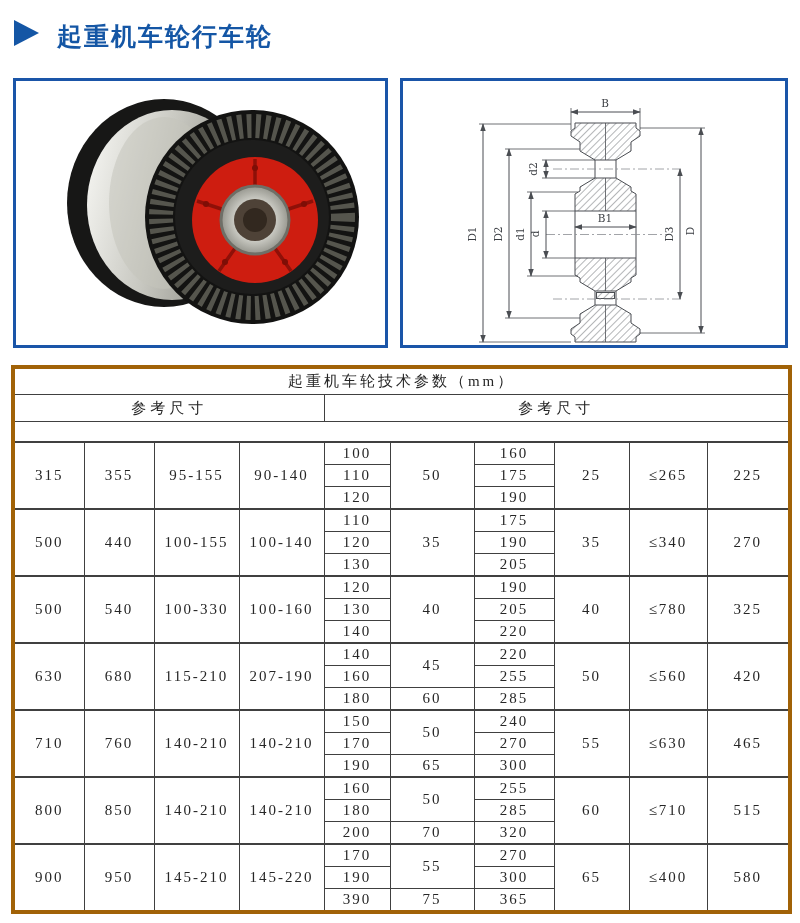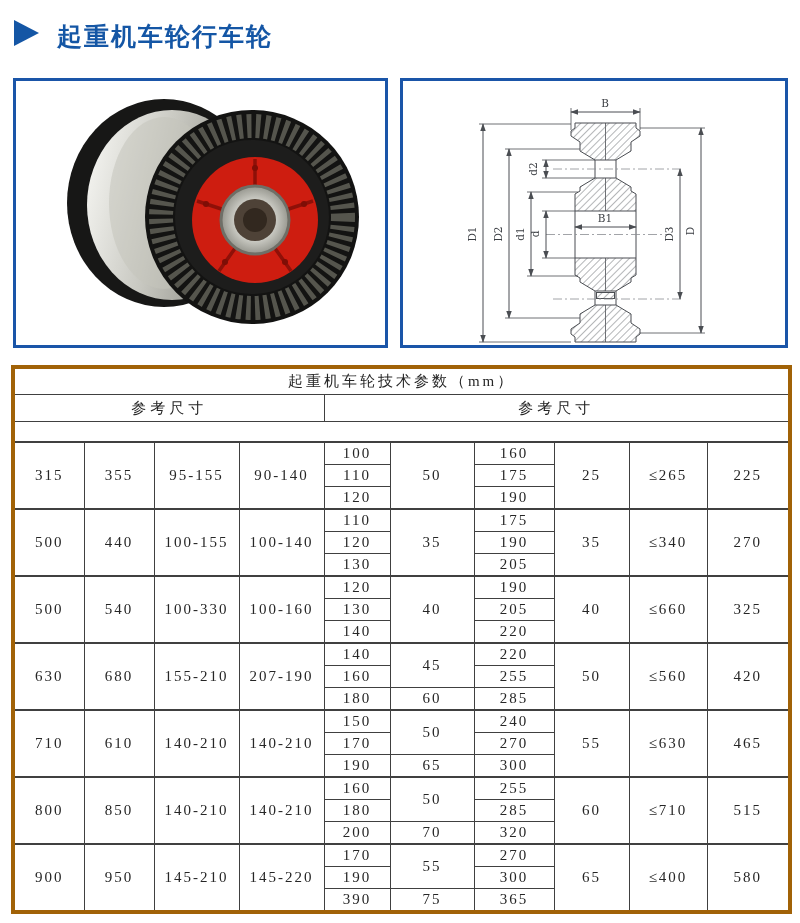--- a/index.html
+++ b/index.html
@@ -244,57 +244,57 @@
 
   <tr class="grp">
     <td rowspan="3">500</td>
     <td rowspan="3">540</td>
     <td rowspan="3">100-330</td>
     <td rowspan="3">100-160</td>
     <td>120</td>
     <td rowspan="3">40</td>
     <td>190</td>
     <td rowspan="3">40</td>
-    <td rowspan="3">≤660</td>
+    <td rowspan="3">≤780</td>
     <td rowspan="3">325</td>
   </tr>
   <tr>
     <td>130</td>
     <td>205</td>
   </tr>
   <tr>
     <td>140</td>
     <td>220</td>
   </tr>
 
   <tr class="grp">
     <td rowspan="3">630</td>
     <td rowspan="3">680</td>
-    <td rowspan="3">155-210</td>
+    <td rowspan="3">115-210</td>
     <td rowspan="3">207-190</td>
     <td>140</td>
     <td rowspan="2">45</td>
     <td>220</td>
     <td rowspan="3">50</td>
     <td rowspan="3">≤560</td>
     <td rowspan="3">420</td>
   </tr>
   <tr>
     <td>160</td>
     <td>255</td>
   </tr>
   <tr>
     <td>180</td>
     <td>60</td>
     <td>285</td>
   </tr>
 
   <tr class="grp">
     <td rowspan="3">710</td>
-    <td rowspan="3">610</td>
+    <td rowspan="3">760</td>
     <td rowspan="3">140-210</td>
     <td rowspan="3">140-210</td>
     <td>150</td>
     <td rowspan="2">50</td>
     <td>240</td>
     <td rowspan="3">55</td>
     <td rowspan="3">≤630</td>
     <td rowspan="3">465</td>
   </tr>
   <tr>

